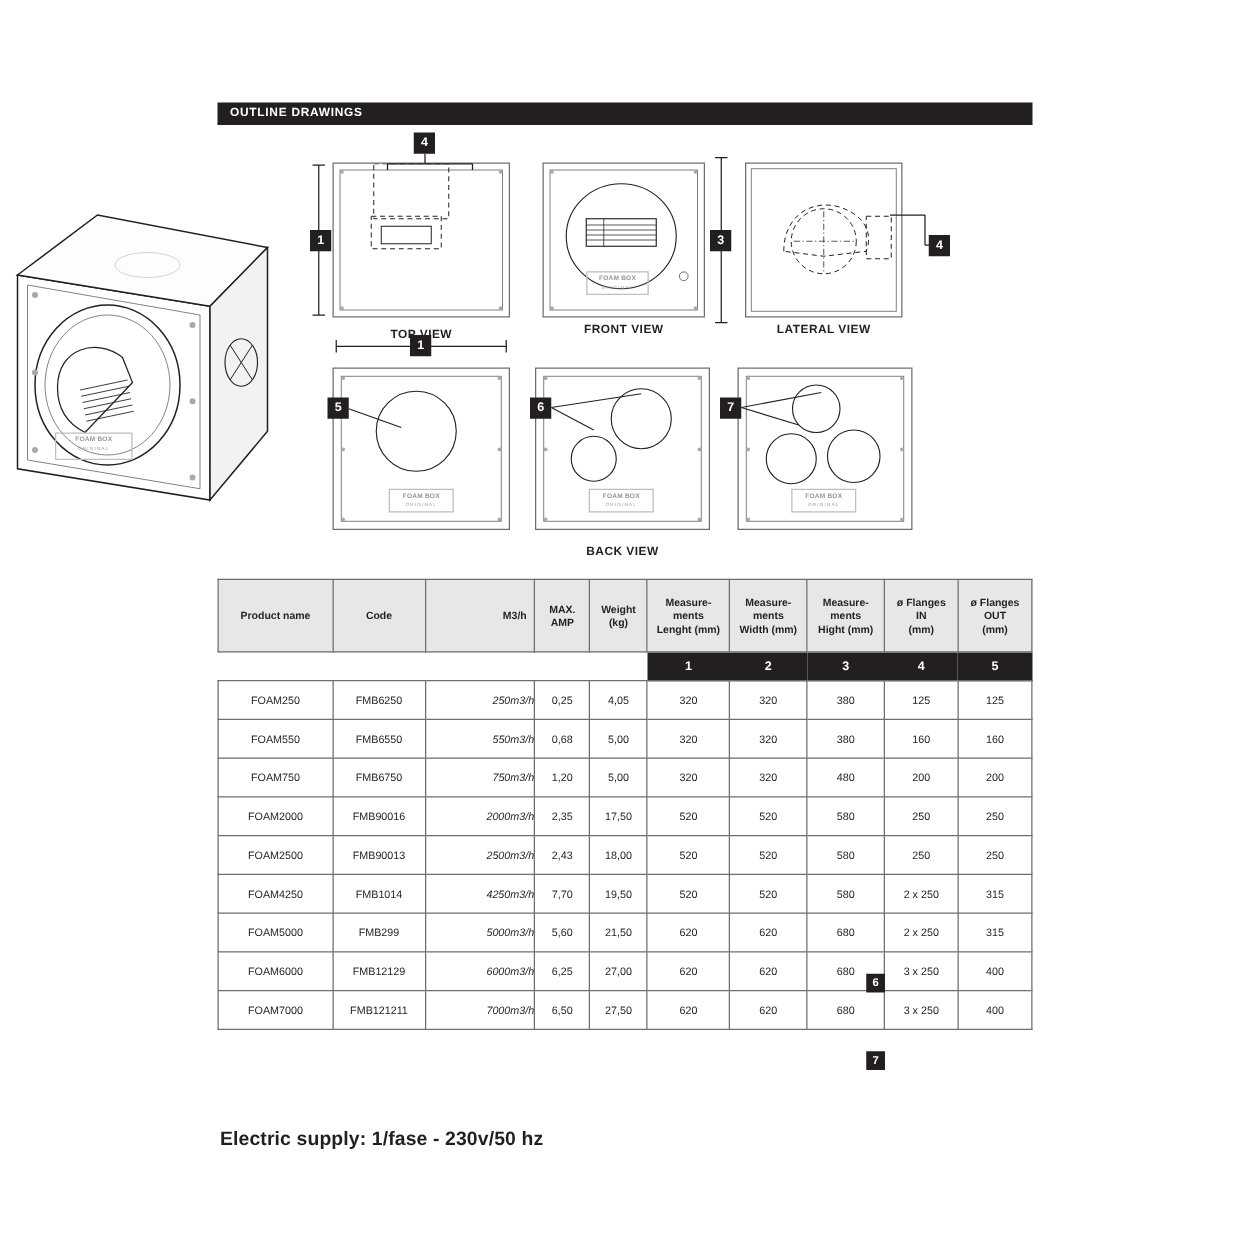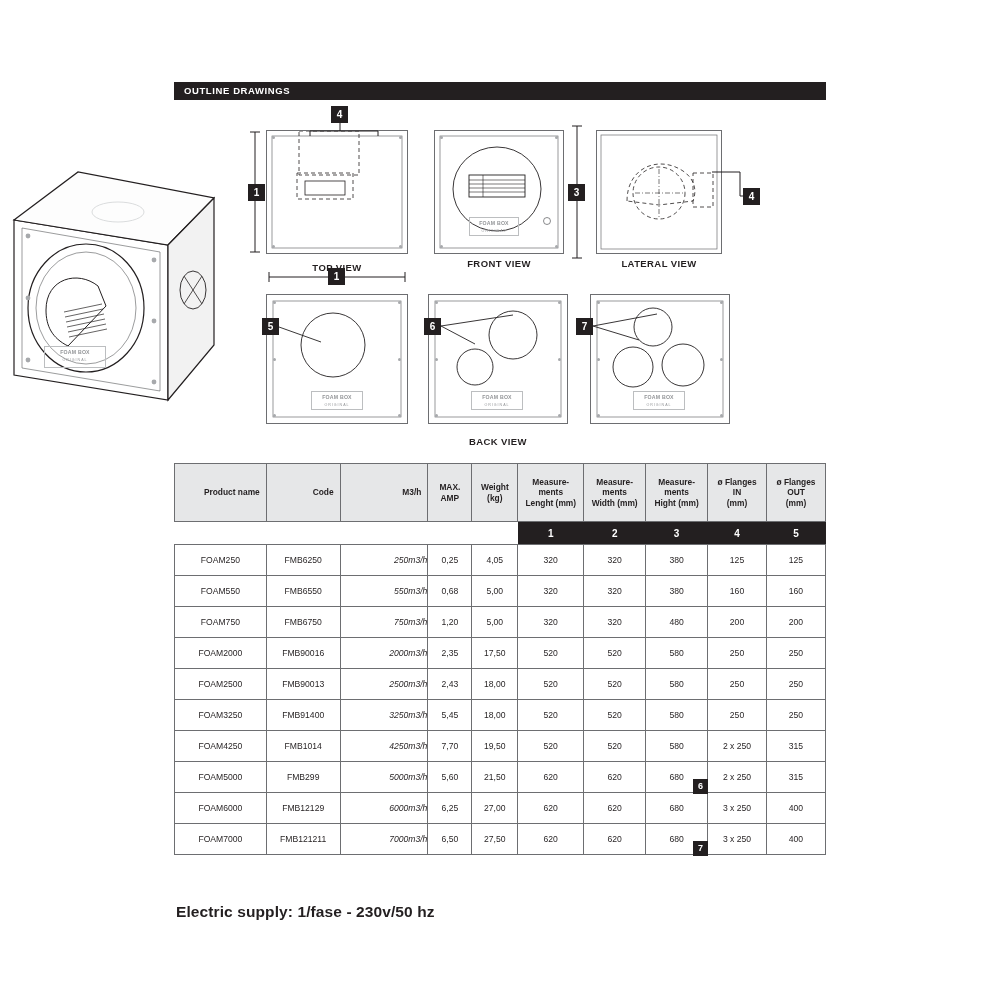--- a/index.html
+++ b/index.html
@@ -131,21 +131,21 @@
     background: #e6e7e8;
     font-size: 8.4px;
     font-weight: bold;
     height: 58px;
     vertical-align: middle;
     text-align: center;
     padding: 0 6px;
     line-height: 1.25;
   }
   thead.main th.left {
-    text-align: right;
+    text-align: center;
     margin-top: 21px;
   }
   tbody td {
     height: 31px;
     vertical-align: middle;
     padding: 0 7px;
     font-size: 8.6px;
   }
   td.l { text-align: center; }
   td.r { text-align: right; font-style: italic; }
@@ -515,32 +515,20 @@
           <td class="r">2500m3/h</td>
           <td class="c">2,43</td>
           <td class="c">18,00</td>
           <td class="c">520</td>
           <td class="c">520</td>
           <td class="c">580</td>
           <td class="c">250</td>
           <td class="c">250</td>
         </tr>
         <tr>
-          <td class="l">FOAM3250</td>
-          <td class="l">FMB91400</td>
-          <td class="r">3250m3/h</td>
-          <td class="c">5,45</td>
-          <td class="c">18,00</td>
-          <td class="c">520</td>
-          <td class="c">520</td>
-          <td class="c">580</td>
-          <td class="c">250</td>
-          <td class="c">250</td>
-        </tr>
-        <tr>
           <td class="l">FOAM4250</td>
           <td class="l">FMB1014</td>
           <td class="r">4250m3/h</td>
           <td class="c">7,70</td>
           <td class="c">19,50</td>
           <td class="c">520</td>
           <td class="c">520</td>
           <td class="c">580</td>
           <td class="c">2 x 250</td>
           <td class="c">315</td>

